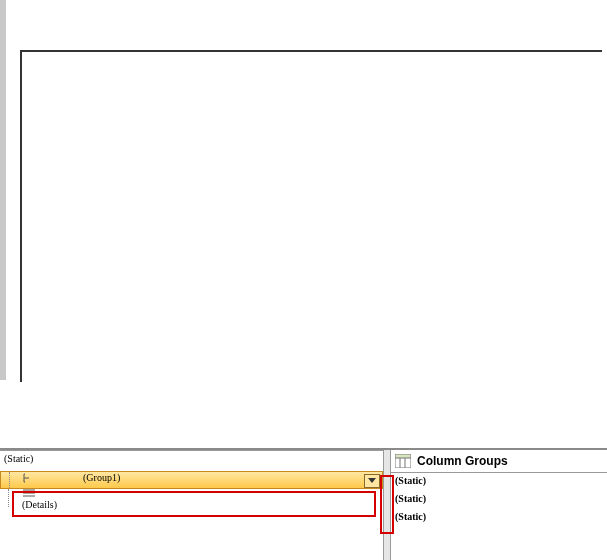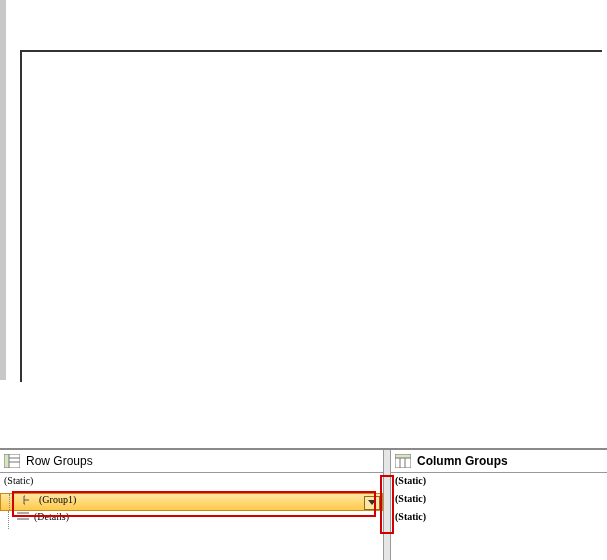--- a/index.html
+++ b/index.html
@@ -28,24 +28,24 @@
   .gp-inner{display:flex;height:100%;}
   .gp-col{flex:none;}
   .gp-row-col{width:383px;}
   .gp-sep{width:6px;background:#e6e6e6;border-left:1px solid #999;border-right:1px solid #999;}
   .gp-col-col{flex:1;font-weight:bold;}
   .gp-header{display:flex;align-items:center;gap:6px;height:22px;padding:0 4px;font-family:Tahoma,sans-serif;}
   .gp-header svg{display:block;}
   .gp-underline{height:1px;background:#999;margin:0 0 2px 0;}
   .gp-item{height:18px;display:flex;align-items:flex-start;padding:0 4px;font-family:SimSun,Tahoma;font-size:10px;position:relative;}
   .gp-item.indent1{padding-left:20px;}
-  .gp-item.indent2{padding-left:16px;}
+  .gp-item.indent2{padding-left:22px;flex-direction:column;}
   .gp-item.child-line::before{content:"";position:absolute;left:8px;top:0;bottom:0;border-left:1px dotted #888;}
   .gp-item .grp-ic{width:14px;height:12px;margin-right:4px;display:flex;align-items:center;justify-content:center;}
-  .gp-item.selected{background:linear-gradient(#ffe7a2,#ffc94a);border:1px solid #c98a1b;height:16px;}
+  .gp-item.selected{background:linear-gradient(#ffe7a2,#ffc94a);border:1px solid #c98a1b;height:16px;gap:44px;}
   .gp-item.selected .dd{position:absolute;right:2px;top:2px;width:14px;height:12px;border:1px solid #8a6a2a;background:#ffe7a2;display:flex;align-items:center;justify-content:center;}
   .gp-item.selected .dd svg{display:block;}
   .red-box{position:absolute;border:2px solid #d40000;pointer-events:none;}
   .red-box.a{left:12px;top:41px;width:360px;height:22px;}
   .red-box.b{left:380px;top:25px;width:10px;height:55px;}
 </style>
 </head>
 <body>
 <div class="root">
 
@@ -77,31 +77,20 @@
     <div class="cell w2">[application]</div>
     <div class="cell w3">[ROWID]</div>
   </div>
 </div>
 
 <div class="design-surface"></div>
 
 <div class="groups-pane">
   <div class="gp-inner">
     <div class="gp-col gp-row-col">
-      <div class="gp-header">
-        <span>
-          <svg width="16" height="14">
-                <rect x="0" y="0" width="16" height="14" fill="#fff" stroke="#777"></rect>
-                <rect x="0" y="0" width="5" height="14" fill="#d8e6c0" stroke="#777"></rect>
-                <line x1="5" y1="4" x2="16" y2="4" stroke="#777"></line>
-                <line x1="5" y1="8" x2="16" y2="8" stroke="#777"></line>
-              </svg>
-        </span>
-        <span>Row Groups</span>
-      </div>
       <div class="gp-underline"></div>
       <div class="gp-item">
         <span>(Static)</span>
       </div>
       <div class="gp-item indent1 selected child-line">
         <span class="grp-ic">
           <svg width="10" height="10">
                 <path d="M2 1 H1 V9 H2 M1 5 H6" stroke="#555" fill="none"></path>
               </svg>
         </span>

